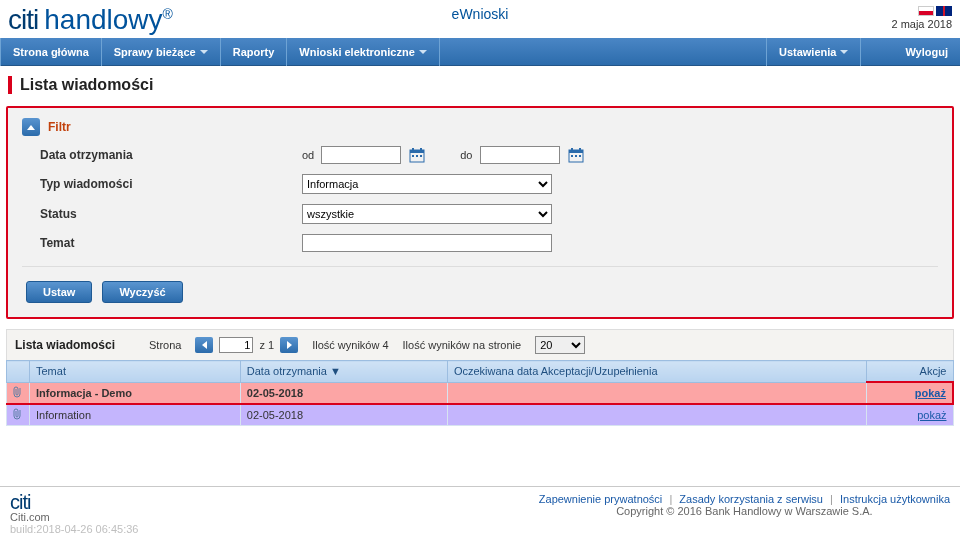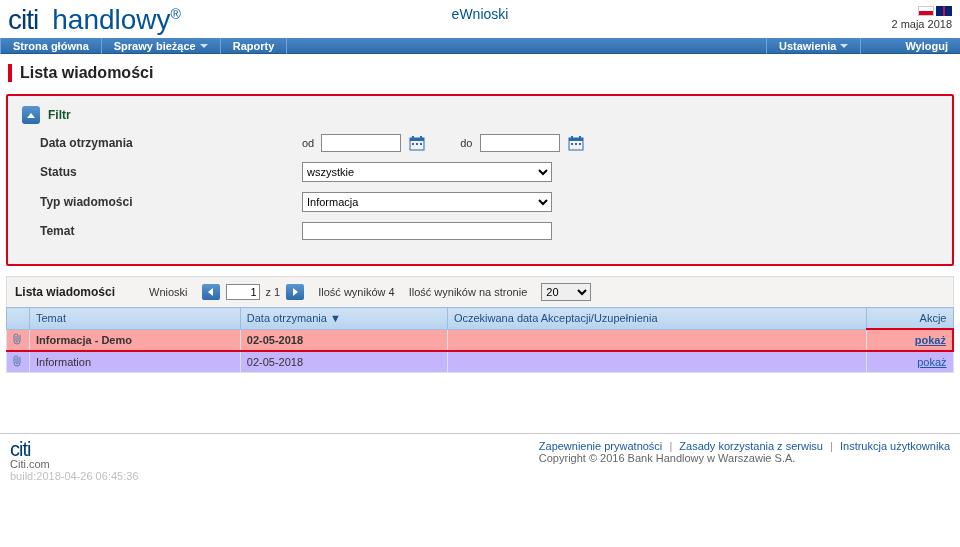--- a/index.html
+++ b/index.html
@@ -14,21 +14,21 @@
   display: flex;
   align-items: flex-start;
   padding: 4px 8px 2px 8px;
   position: relative;
 }
 .logo-area { flex: 0 0 auto; display:flex; align-items:flex-start; }
 .citi-logo {
   font-size: 28px; color: #003b70; font-weight: 400; letter-spacing: -1px;
 }
 .handlowy {
-  font-size: 28px; color: #00529b; font-weight: 300; margin-left: 14px;
+  font-size: 28px; color: #00529b; font-weight: 300; margin-left: 6px;
 }
 .reg { font-size: 14px; color:#00529b; vertical-align: super; }
 .app-title {
   position:absolute; left:0; right:0; text-align:center; top:6px;
   color:#00529b; font-size:14px;
 }
 .header-right {
   margin-left:auto; text-align:right; font-size:11px; padding-top:2px;
 }
 .flags { display:flex; gap:2px; justify-content:flex-end; margin-bottom:2px;}
@@ -37,21 +37,21 @@
 .flag-pl div{flex:1;}
 .flag-pl .w{background:#fff;border-top:1px solid #ccc;border-left:1px solid #ccc;border-right:1px solid #ccc;}
 .flag-pl .r{background:#d80027;border-bottom:1px solid #ccc;border-left:1px solid #ccc;border-right:1px solid #ccc;}
 .flag-uk{background:#00247d;position:relative;overflow:hidden;border:0;}
 .flag-uk::before,.flag-uk::after{content:"";position:absolute;background:#cf142b;}
 .flag-uk::before{width:100%;height:2px;top:4px;}
 .flag-uk::after{width:2px;height:100%;left:7px;}
 .date-txt{color:#333;}
 .navbar {
   background: linear-gradient(#4a86c5,#2b6bab);
-  display:flex; align-items:stretch; height:16px;
+  display:flex; align-items:stretch; height:28px;
   box-shadow: inset 0 -1px 0 rgba(0,0,0,.2);
 }
 .nav-item {
   color:#fff; font-size:11px; font-weight:bold; padding:0 12px;
   display:flex; align-items:center; gap:4px;
   border-right:1px solid #6ea3d4;
   cursor:pointer;
 }
 .nav-item:first-child{border-left:1px solid #6ea3d4;}
 .nav-spacer{flex:1;}
@@ -74,21 +74,21 @@
 .filter-head{display:flex;align-items:center;gap:8px;margin-bottom:10px;}
 .collapse-btn{
   width:18px;height:18px;background:linear-gradient(#5a95d0,#2b6bab);
   border-radius:3px;display:flex;align-items:center;justify-content:center;
   cursor:pointer;
 }
 .collapse-btn .chev{
   width:0;height:0;border-left:4px solid transparent;border-right:4px solid transparent;
   border-bottom:5px solid #fff;
 }
-.filter-title{font-weight:bold;font-size:12px;color:#14532d;}
+.filter-title{font-weight:bold;font-size:12px;color:#c2410c;}
 .filter-row{display:flex;align-items:center;margin:6px 0 10px 0;}
 .filter-label{width:280px;padding-left:18px;color:#333;font-weight:bold;}
 .filter-inputs{display:flex;align-items:center;gap:7px;}
 .small-label{font-size:11px;color:#333;}
 input[type=text].date{width:80px;height:18px;border:1px solid #888;background:#fff;font-size:11px;padding:0 2px;}
 select.filter-select{width:250px;height:20px;border:1px solid #888;background:#fff;font-size:11px;}
 input.filter-text{width:250px;height:18px;border:1px solid #888;background:#fff;font-size:11px;padding:0 2px;}
 .cal-icon{width:18px;height:18px;display:inline-flex;align-items:center;justify-content:center;color:#2b6bab;cursor:pointer;}
 .cal-icon svg{width:16px;height:16px;}
 .btn-row{display:flex;gap:10px;margin-top:14px;padding-left:4px;border-top:1px solid #ddd;padding-top:14px;}
@@ -128,21 +128,21 @@
 .action-link{color:#1a5aa8;text-decoration:underline;cursor:pointer;}
 td.actions{text-align:right;}
 tr.row-hl td.actions{border:2px solid #d9001b;border-left:1px solid #d7e3f0;}
 .footer{
   margin-top:60px;border-top:1px solid #c9c9c9;padding:6px 10px 10px 10px;
   display:flex;justify-content:space-between;font-size:11px;
 }
 .footer-left{color:#666;}
 .footer-left .citi-mini{color:#003b70;font-size:20px;font-weight:400;letter-spacing:-1px;display:block;line-height:18px;}
 .footer-left .build{color:#bfbfbf;}
-.footer-right{text-align:left;color:#666;}
+.footer-right{text-align:center;color:#666;}
 .footer-right a{color:#1a5aa8;text-decoration:none;}
 .footer-right .sep{color:#999;margin:0 4px;}
 .clip{display:inline-block;transform:rotate(0deg);}
 </style>
 </head>
 <body>
 
 <div class="header">
   <div class="logo-area">
     <span class="citi-logo"><span>citi</span></span>
@@ -164,20 +164,24 @@
 <div class="navbar">
   <div class="nav-item">
       <span>Strona główna</span>
     </div>
   <div class="nav-item">
       <span>Sprawy bieżące</span>
       <span class="caret"></span>
     </div>
   <div class="nav-item">
       <span>Raporty</span>
+    </div>
+  <div class="nav-item">
+      <span>Wnioski elektroniczne</span>
+      <span class="caret"></span>
     </div>
   <div class="nav-spacer"></div>
   <div class="nav-right">
     <div class="nav-item">
         <span>Ustawienia</span>
         <span class="caret"></span>
       </div>
     <div class="nav-item">
         <span>Wyloguj</span>
       </div>
@@ -223,50 +227,54 @@
             <rect x="11" y="1" width="2" height="3" fill="#2b6bab"></rect>
             <rect x="3" y="8" width="2" height="2" fill="#2b6bab"></rect>
             <rect x="7" y="8" width="2" height="2" fill="#2b6bab"></rect>
             <rect x="11" y="8" width="2" height="2" fill="#2b6bab"></rect>
           </svg>
       </span>
     </div>
   </div>
 
   <div class="filter-row">
+    <div class="filter-label">Typ wiadomości</div>
+    <div class="filter-inputs">
+      <select class="filter-select">
+        <option>Informacja</option>
+      </select>
+    </div>
+  </div>
+
+  <div class="filter-row">
     <div class="filter-label">Status</div>
     <div class="filter-inputs">
       <select class="filter-select">
         <option>wszystkie</option>
       </select>
     </div>
   </div>
 
   <div class="filter-row">
-    <div class="filter-label">Typ wiadomości</div>
-    <div class="filter-inputs">
-      <select class="filter-select">
-        <option>Informacja</option>
-      </select>
-    </div>
-  </div>
-
-  <div class="filter-row">
     <div class="filter-label">Temat</div>
     <div class="filter-inputs">
       <input type="text" class="filter-text" style="">
     </div>
   </div>
 
+  <div class="btn-row">
+    <button class="btn">Ustaw</button>
+    <button class="btn">Wyczyść</button>
+  </div>
 </div>
 
 <div class="list-wrap">
   <div class="list-header">
     <div class="list-title">Lista wiadomości</div>
-    <span>Wnioski</span>
+    <span>Strona</span>
     <div class="pager">
       <div class="pager-btn prev">
           <div class="arr"></div>
         </div>
       <input class="page-num" value="1" style="">
       <span>z 1</span>
       <div class="pager-btn next">
           <div class="arr"></div>
         </div>
     </div>

